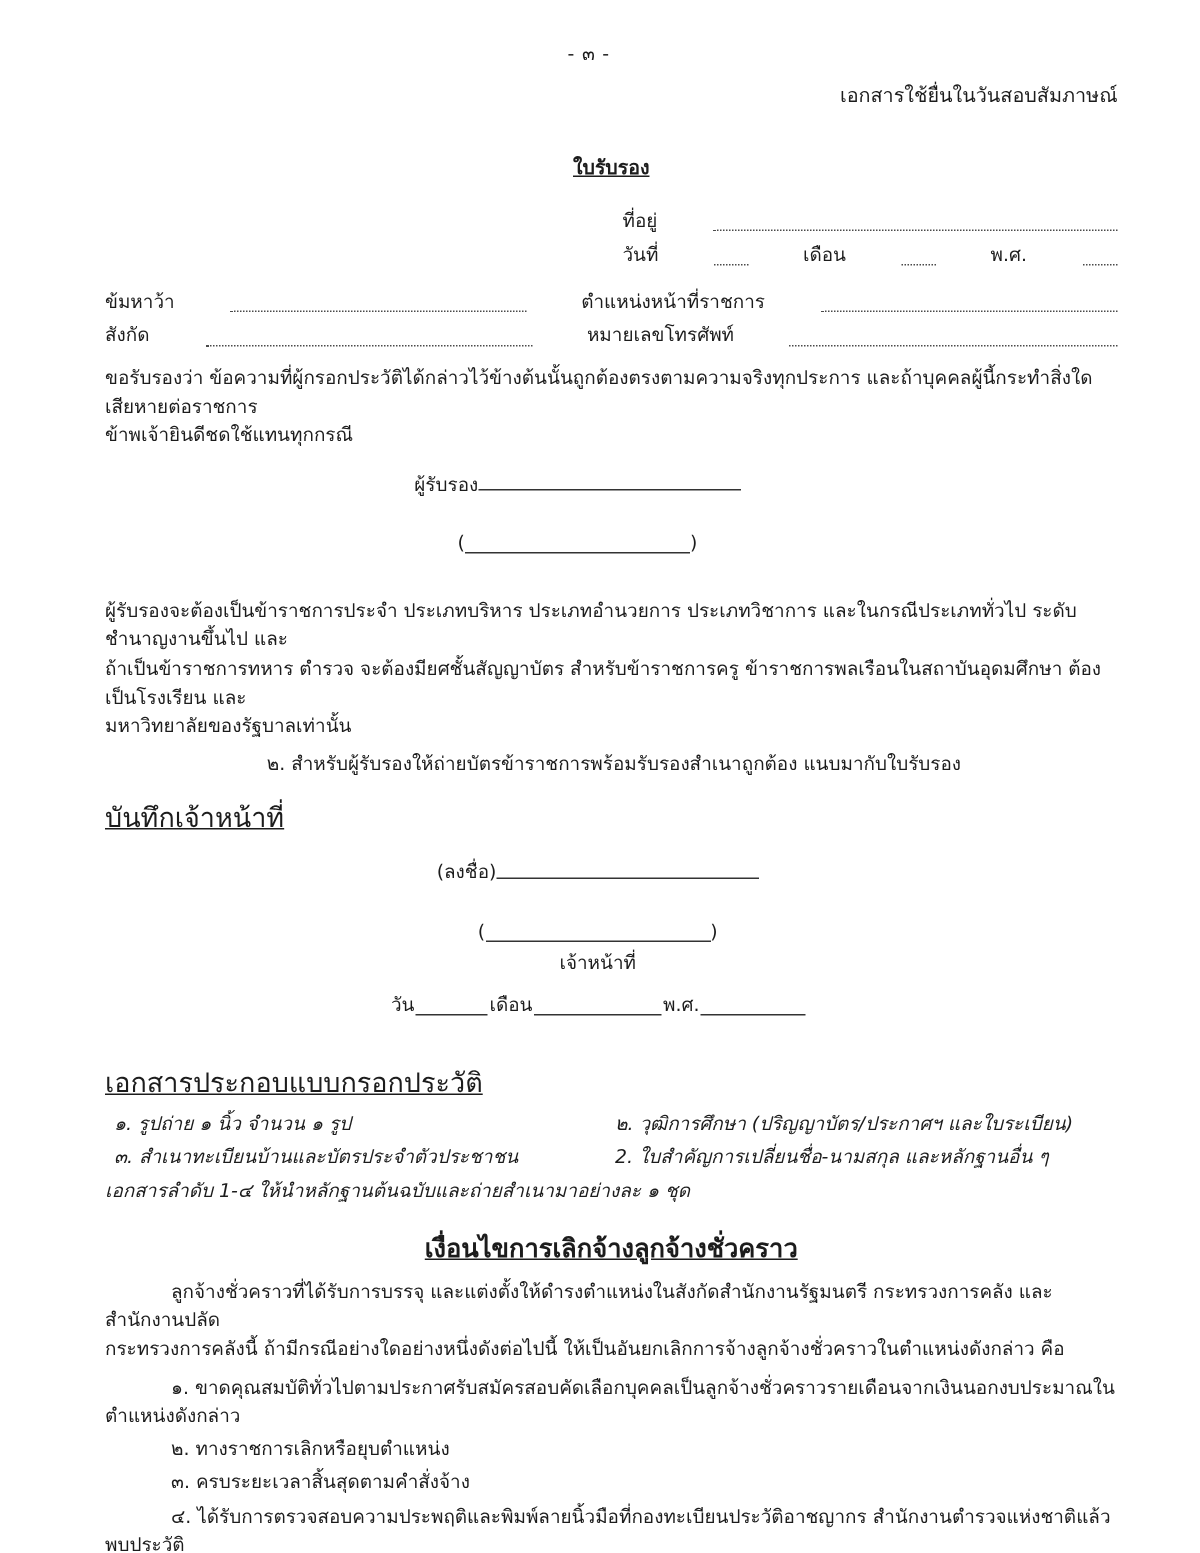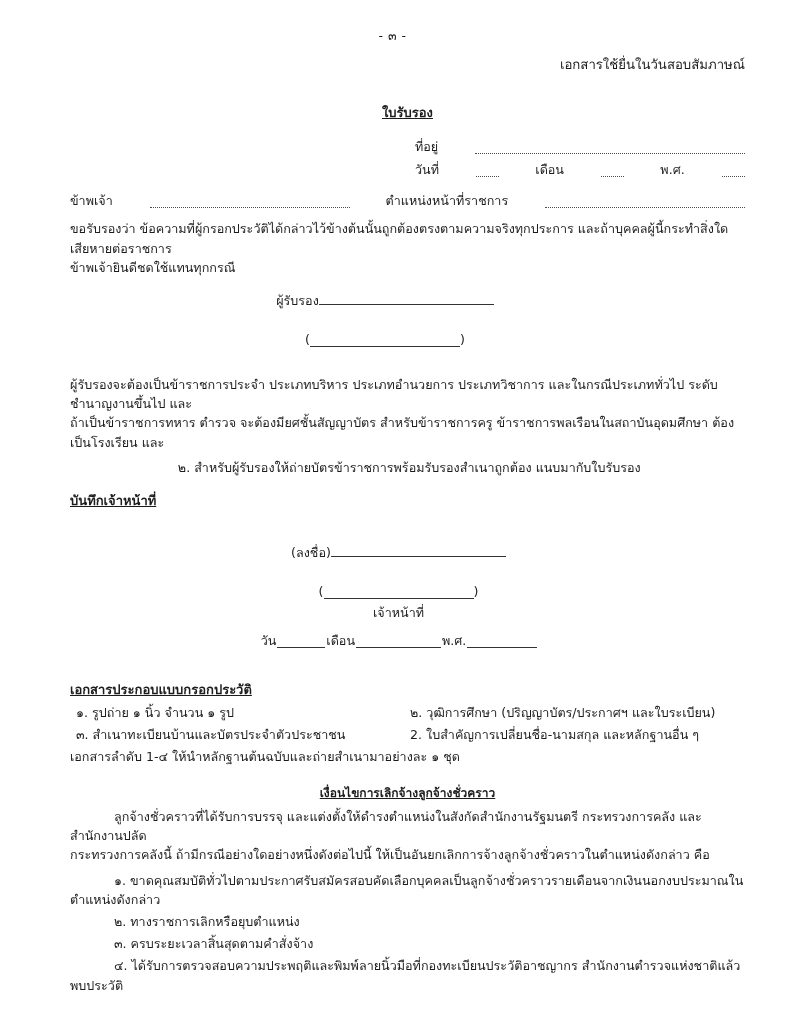--- a/index.html
+++ b/index.html
@@ -47,30 +47,30 @@
   
   .form-title {
     text-align: center;
     font-weight: bold;
     font-size: 13px;
     margin-top: 28px;
   }
   .form-title span { text-decoration: underline; }
 
   .section-head {
+    font-weight: normal;
+    font-size: 18px;
+    margin-top: 14px;
+  }
+  .section-head span { text-decoration: underline; }
+
+  .center-head {
+    text-align: center;
     font-weight: bold;
-    font-size: 13px;
-    margin-top: 14px;
-  }
-  .section-head span { text-decoration: underline; }
-
-  .center-head {
-    text-align: center;
-    font-weight: bold;
-    font-size: 12px;
+    font-size: 17px;
     margin-top: 18px;
   }
   .center-head span { text-decoration: underline; }
 
   
   .fill-row {
     display: flex;
     align-items: flex-end;
     white-space: nowrap;
     margin-top: 3px;
@@ -149,21 +149,21 @@
     margin-top: 9px;
     white-space: nowrap;
   }
   .date-line .lbl { margin: 0 1px; }
 
   
   .sig-certifier { margin-left: -45px; }
   .sig-officer   { margin-left: -18px; }
 
   
-  .doc-list { margin-top: 2px; }
+  .doc-list { margin-top: 2px; font-style: italic; }
   .doc-row {
     display: flex;
     margin-top: 3px;
   }
   .doc-col-l { flex: 0 0 330px; padding-left: 6px; }
   .doc-col-r { flex: 1 1 auto; padding-left: 4px; }
   .doc-note { margin-top: 3px; }
 
   
   .cond-list { margin-top: 7px; }
@@ -190,23 +190,29 @@
         <span class="dots"></span>
         <span class="lbl">เดือน</span>
         <span class="dots"></span>
         <span class="lbl">พ.ศ.</span>
         <span class="dots"></span>
       </div>
     </div>
 
     <div style="margin-top:12px;">
       <div class="fill-row">
-        <span class="lbl">ข้าพเจ้า</span>
+        <span class="lbl">ข้มหาว้า</span>
         <span class="dots"></span>
         <span class="lbl">ตำแหน่งหน้าที่ราชการ</span>
+        <span class="dots"></span>
+      </div>
+      <div class="fill-row">
+        <span class="lbl">สังกัด</span>
+        <span class="dots"></span>
+        <span class="lbl">หมายเลขโทรศัพท์</span>
         <span class="dots"></span>
       </div>
     </div>
 
     <div class="para-block">
       <p class="para">ขอรับรองว่า ข้อความที่ผู้กรอกประวัติได้กล่าวไว้ข้างต้นนั้นถูกต้องตรงตามความจริงทุกประการ และถ้าบุคคลผู้นี้กระทำสิ่งใดเสียหายต่อราชการ</p>
       <p class="para">ข้าพเจ้ายินดีชดใช้แทนทุกกรณี</p>
     </div>
 
     <div class="sig-block sig-certifier">
@@ -217,32 +223,33 @@
       <div class="paren-line">
         <span class="lbl">(</span>
         <span class="rule w150"></span>
         <span class="lbl">)</span>
       </div>
     </div>
 
     <div style="margin-top:26px;">
       <p class="para">ผู้รับรองจะต้องเป็นข้าราชการประจำ ประเภทบริหาร ประเภทอำนวยการ ประเภทวิชาการ และในกรณีประเภททั่วไป ระดับชำนาญงานขึ้นไป และ</p>
       <p class="para">ถ้าเป็นข้าราชการทหาร ตำรวจ จะต้องมียศชั้นสัญญาบัตร สำหรับข้าราชการครู ข้าราชการพลเรือนในสถาบันอุดมศึกษา ต้องเป็นโรงเรียน และ</p>
+      <p class="para">มหาวิทยาลัยของรัฐบาลเท่านั้น</p>
     </div>
 
     <div class="note-wrap">
       <div class="note-line">
         <span class="note-label blank">หมายเหตุ</span>
         <span class="note-text">๒. สำหรับผู้รับรองให้ถ่ายบัตรข้าราชการพร้อมรับรองสำเนาถูกต้อง แนบมากับใบรับรอง</span>
       </div>
     </div>
 
     <div class="section-head"><span>บันทึกเจ้าหน้าที่</span></div>
 
-    <div class="sig-block sig-officer" style="margin-top:32px;">
+    <div class="sig-block sig-officer" style="margin-top:12px;">
       <div class="sig-line">
         <span class="lbl">(ลงชื่อ)</span>
         <span class="rule w175"></span>
       </div>
       <div class="paren-line">
         <span class="lbl">(</span>
         <span class="rule w150"></span>
         <span class="lbl">)</span>
       </div>
       <div class="sig-caption">เจ้าหน้าที่</div>

